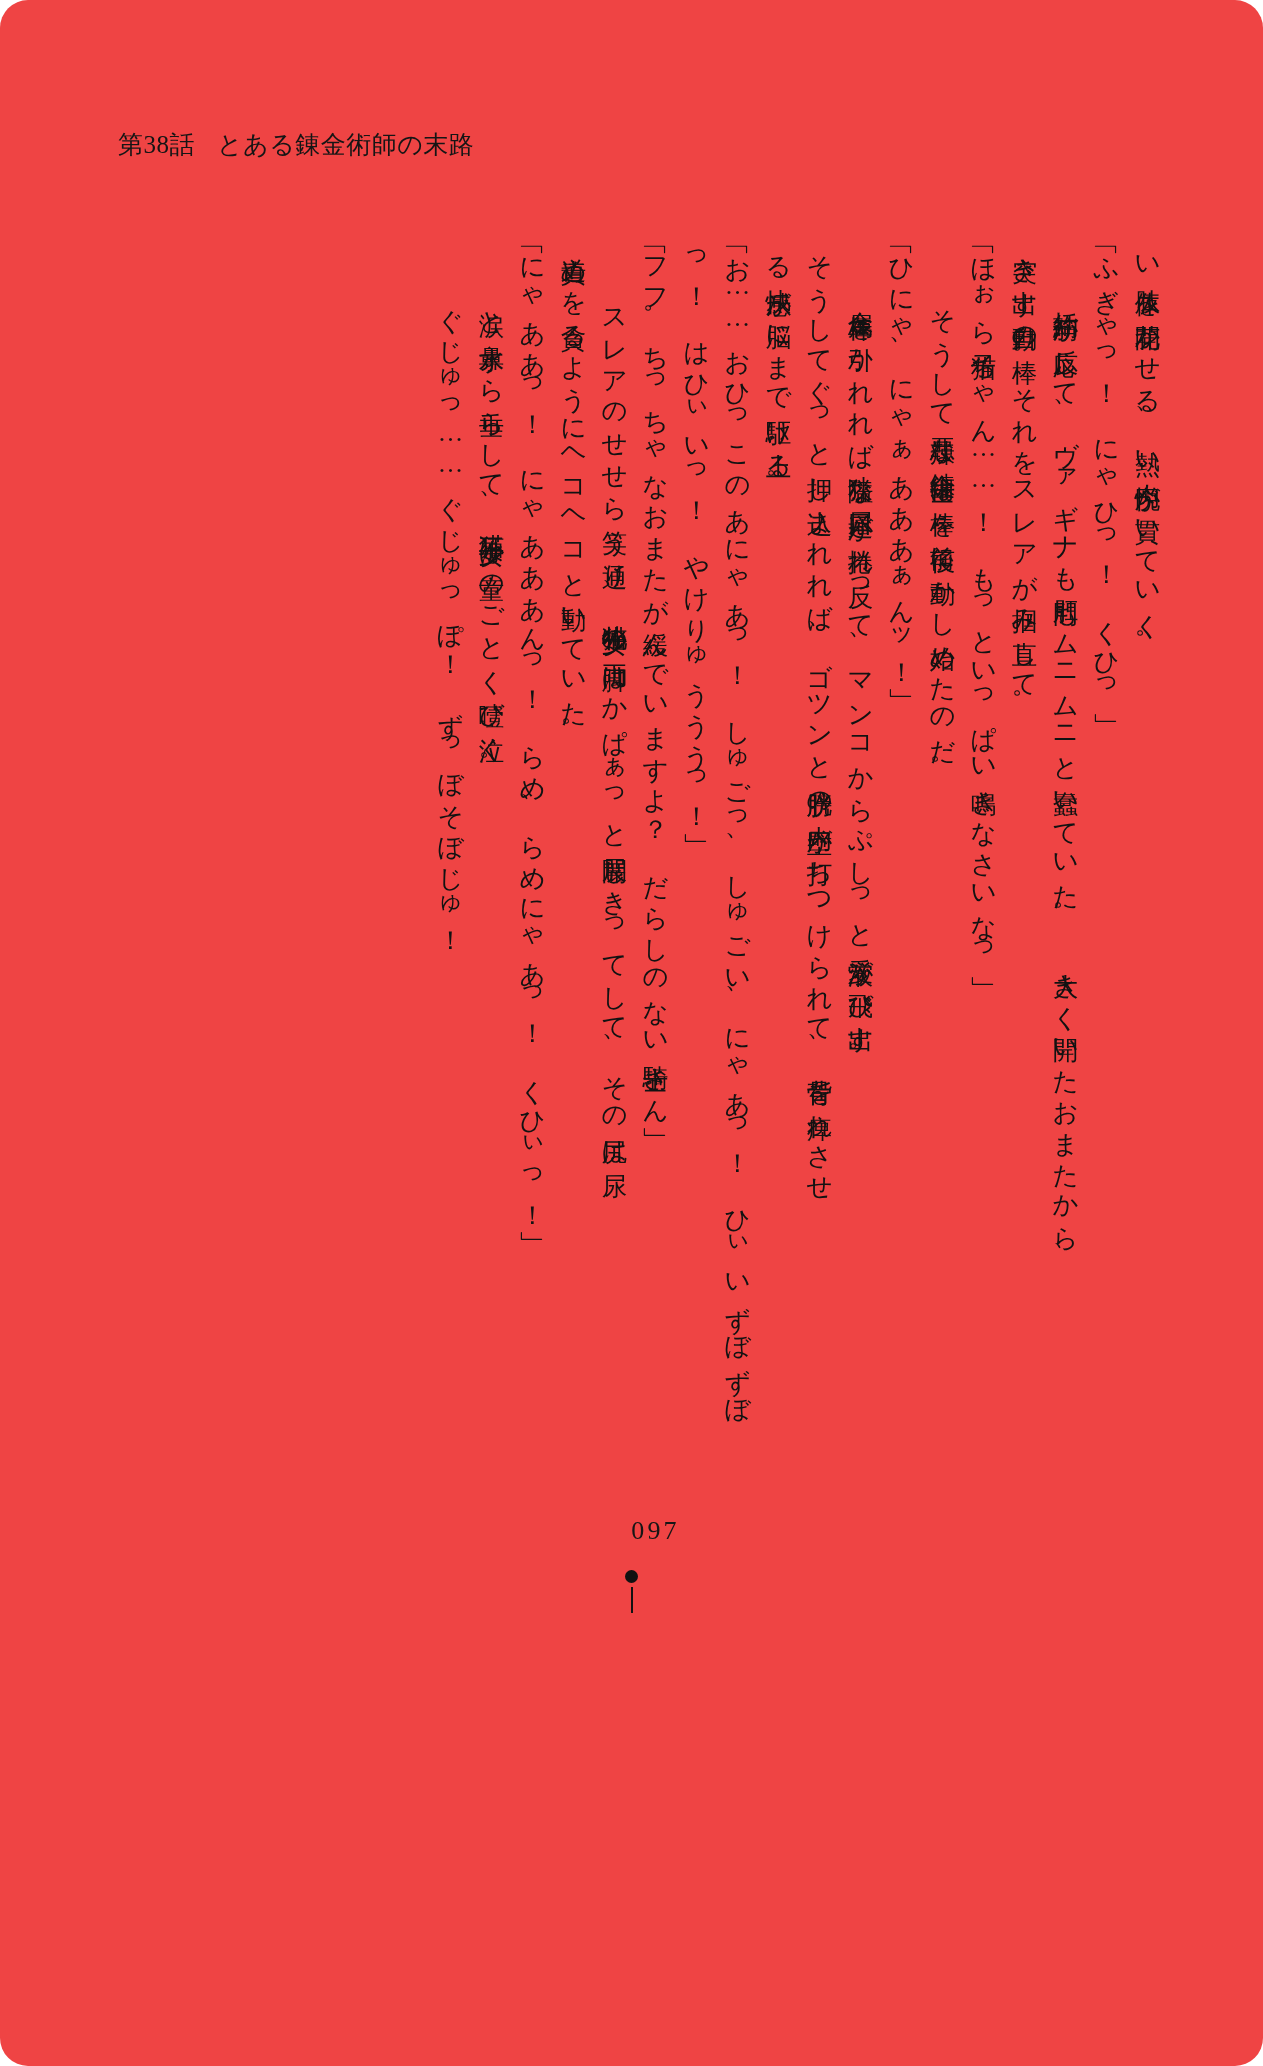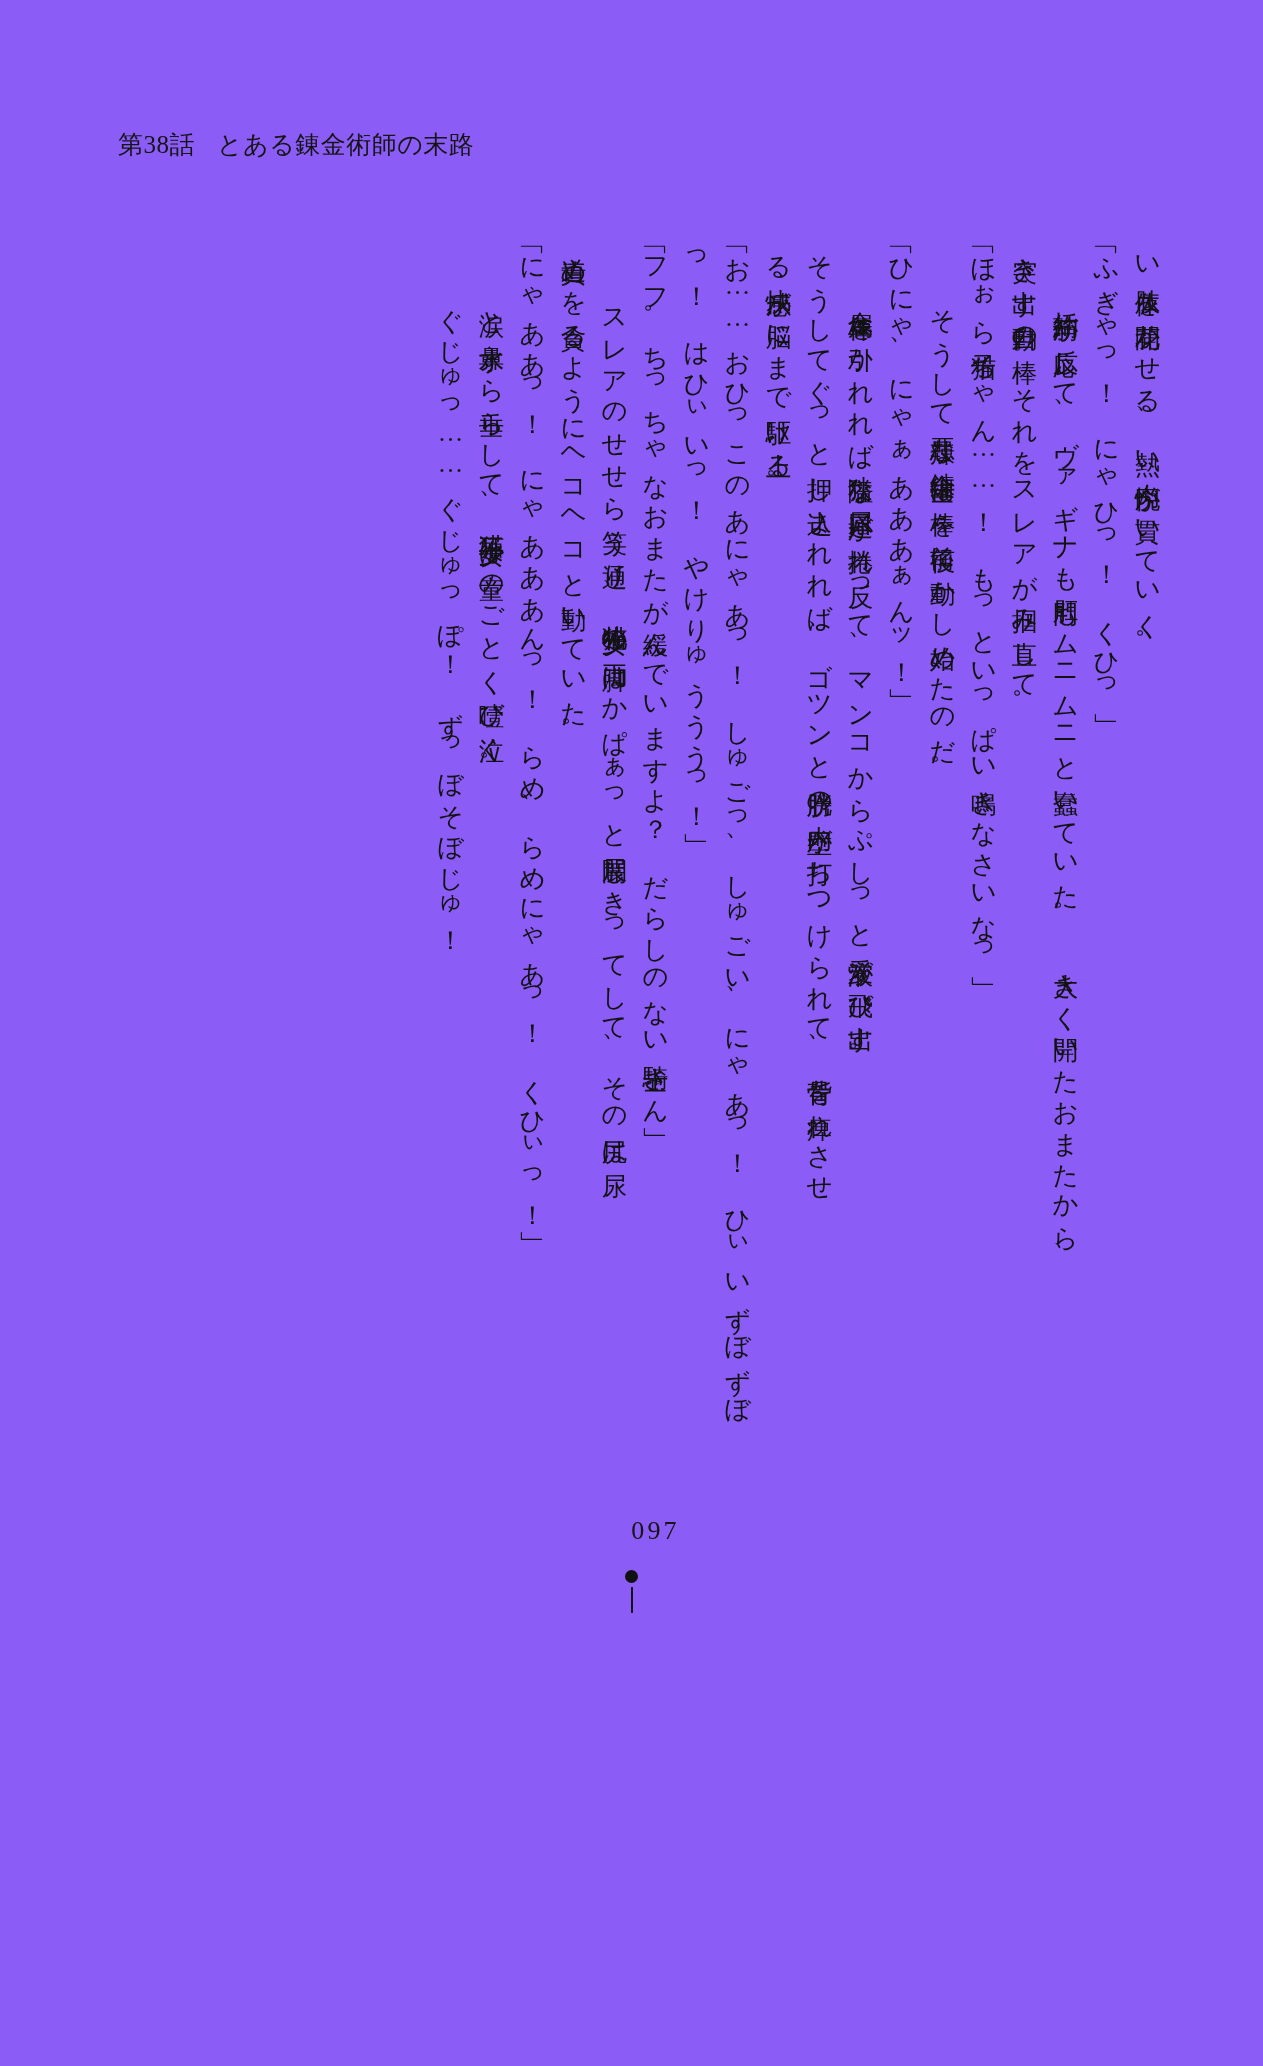--- a/index.html
+++ b/index.html
@@ -13,21 +13,22 @@
     position: relative;
     font-family: "Liberation Serif", "DejaVu Serif", serif;
     color: #111111;
     overflow: hidden;
   }
 
   
   .page {
     position: absolute;
     inset: 0;
-    background: #8b5cf6;
+    background: #ef4444;
+    border-radius: 28px;
   }
 
   
   .running-head {
     position: absolute;
     top: 128px;
     left: 118px;
     font-size: 25px;
     letter-spacing: 0.02em;
     white-space: nowrap;

